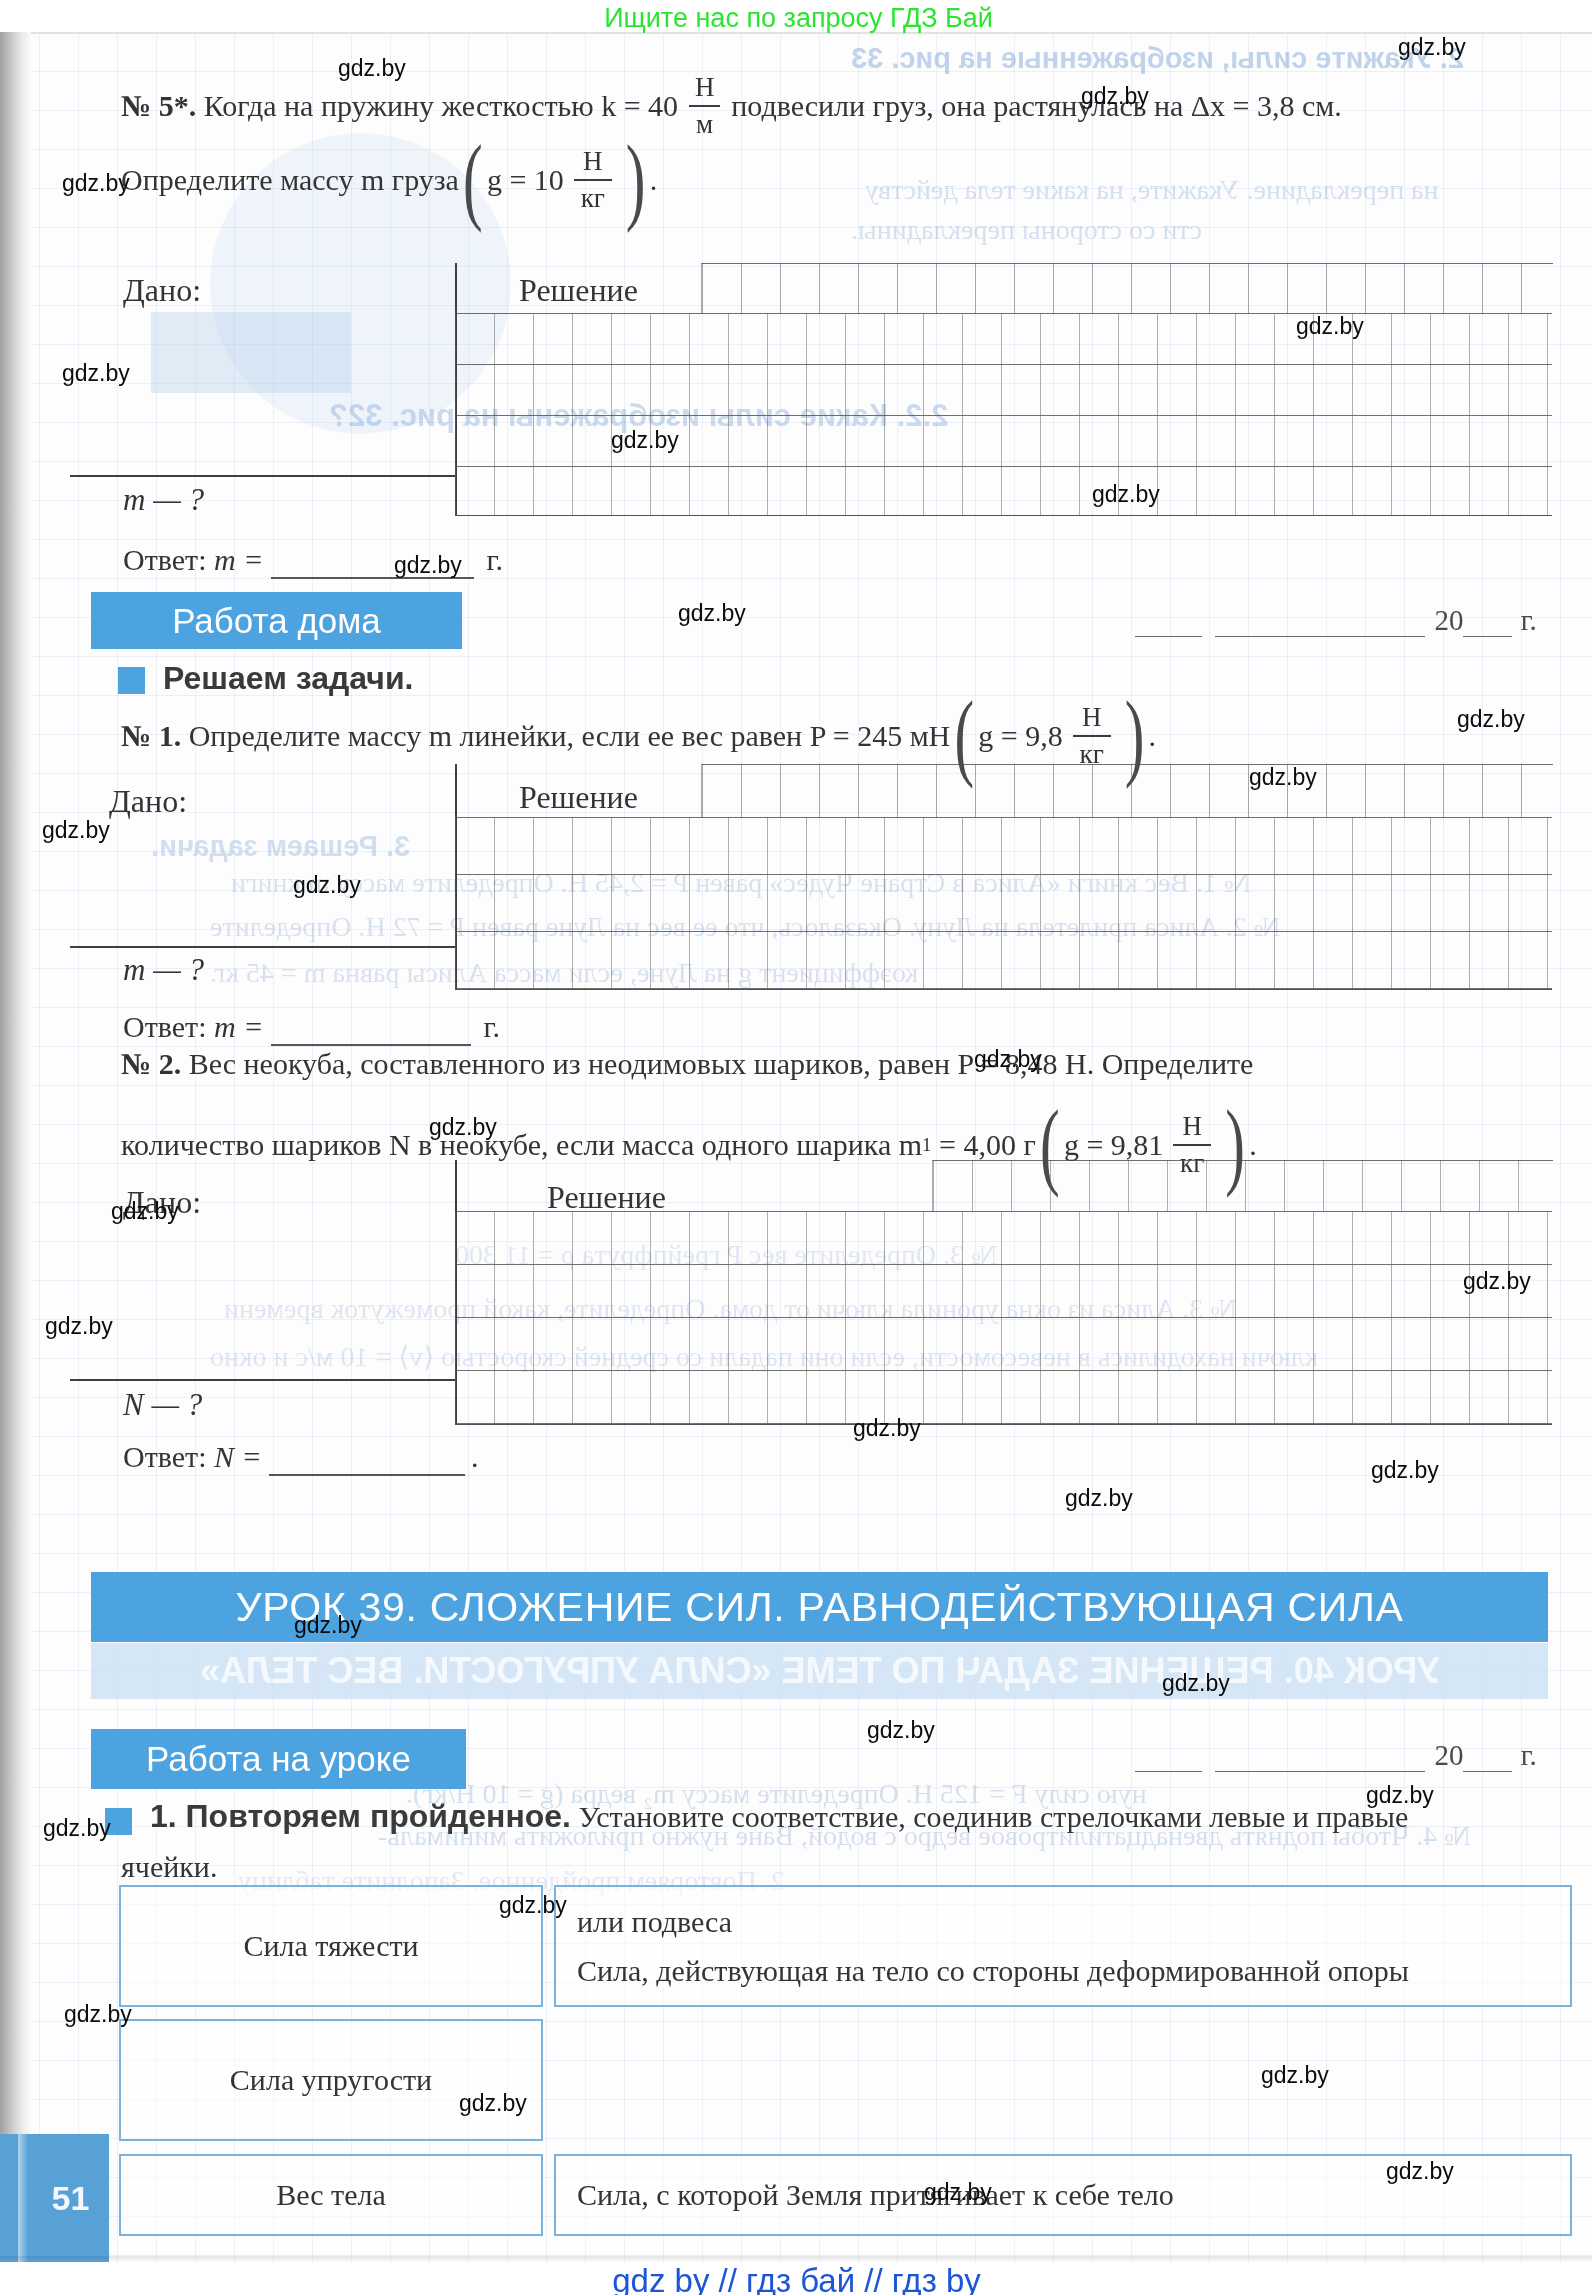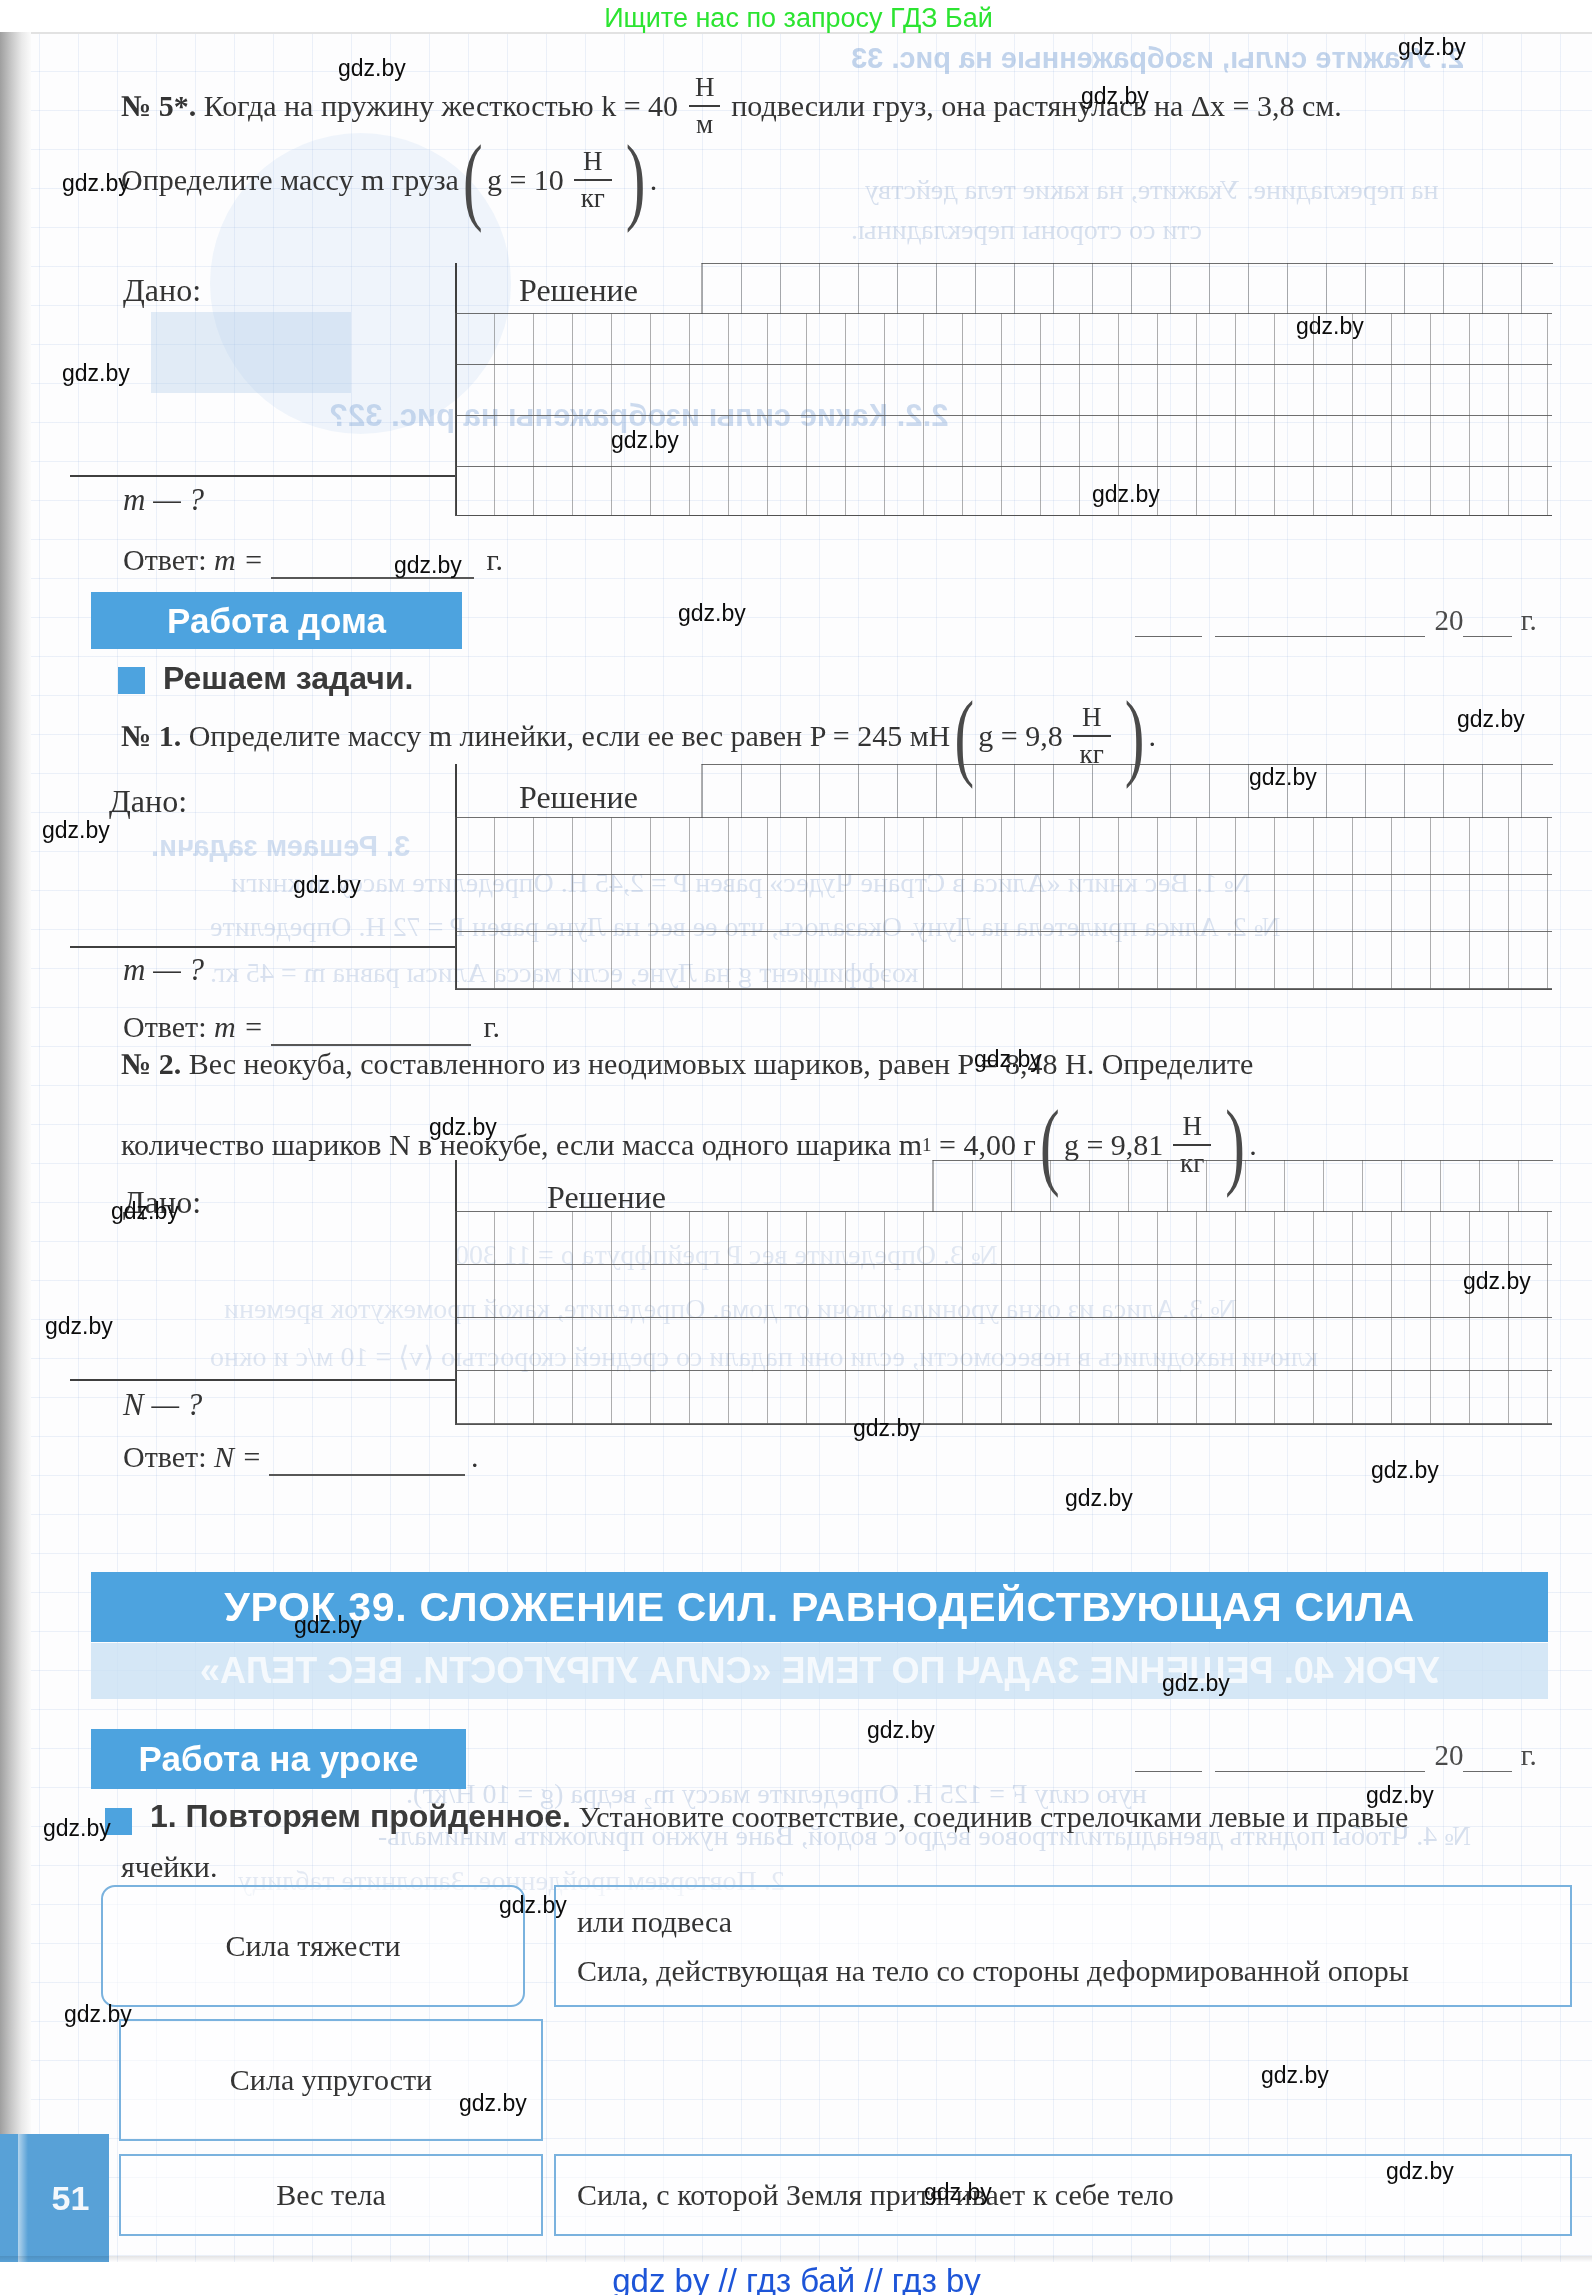--- a/index.html
+++ b/index.html
@@ -42,21 +42,21 @@
       repeating-linear-gradient(to right, rgba(95,95,95,.50) 0 0.7px, transparent 0.7px 39px),
       repeating-linear-gradient(to bottom, rgba(75,75,75,.80) 0 1.4px, transparent 1.4px 51px);
       border-bottom:1.4px solid rgba(75,75,75,.8);}
   .gridstrip{background-image:
       repeating-linear-gradient(to right, rgba(95,95,95,.50) 0 0.7px, transparent 0.7px 39px);
       border-top:1.4px solid rgba(75,75,75,.8);border-left:0.7px solid rgba(95,95,95,.5);}
   .label45{font-size:32px;}
   .blank{border-bottom:2.1px solid #575757;height:36px;}
   
   .banner{background:#4da3df;color:#ffffff;font-family:"Liberation Sans",sans-serif;
-          font-weight:bold;display:flex;align-items:center;justify-content:center;}
+          font-weight:normal;display:flex;align-items:center;justify-content:center;}
   .bullet{background:#4da3df;}
   .datewrap{display:flex;align-items:flex-end;font-size:29px;color:#4a4a4a;
             font-family:"Liberation Serif",serif;}
   .dline{border-bottom:1.4px solid #6a6a6a;height:28px;}
   
   .mbox{border:2.1px solid #7ab2de;background:rgba(255,255,255,.55);}
   .mleft{display:flex;align-items:center;justify-content:center;font-size:30px;}
   .mright{display:flex;flex-direction:column;justify-content:center;
           padding-left:21px;font-size:30px;line-height:1.65;}
   .ghostband{background:rgba(203,225,244,.8);display:flex;align-items:center;justify-content:center;}
@@ -221,21 +221,21 @@
     <span>г.</span>
   </div>
 
   <div class="abs bullet" style="left:105px;top:1808px;width:27px;height:27px;"></div>
   <div class="abs line" style="left:150px;top:1798px;">
     <span class="sans bold" style="font-size:32px;color:#3a3a3a;">1. Повторяем пройденное.</span>
     <span class="serif t43"> Установите соответствие, соединив стрелочками левые и правые</span>
   </div>
   <div class="abs serif t43" style="left:121px;top:1848px;">ячейки.</div>
 
-  <div class="abs mbox mleft" style="left:101px;top:1885px;width:420px;height:118px;border-radius:14px;">Сила тяжести</div>
+  <div class="abs mbox mleft" style="left:119px;top:1885px;width:420px;height:118px;">Сила тяжести</div>
   <div class="abs mbox mright" style="left:554px;top:1885px;width:993px;height:118px;">
     <span>или подвеса</span>
     <span>Сила, действующая на тело со стороны деформированной опоры</span>
   </div>
 
   <div class="abs mbox mleft" style="left:119px;top:2019px;width:420px;height:118px;">Сила упругости</div>
 
   <div class="abs mbox mright" style="left:554px;top:2154px;width:993px;height:78px;">
     <span>Сила, с которой Земля притягивает к себе тело</span>
   </div>

